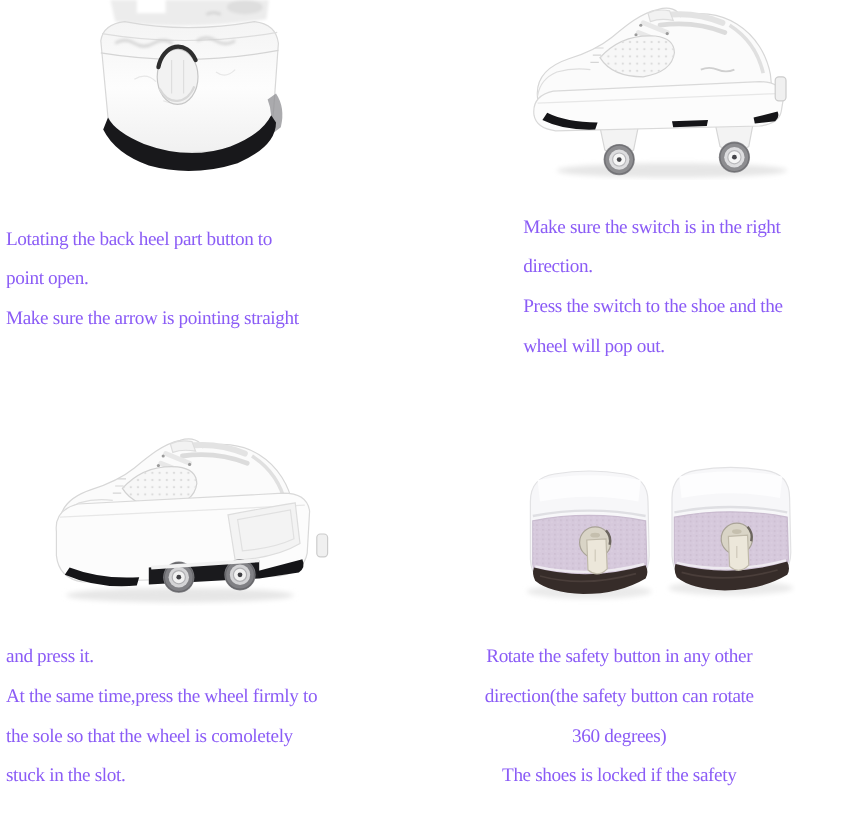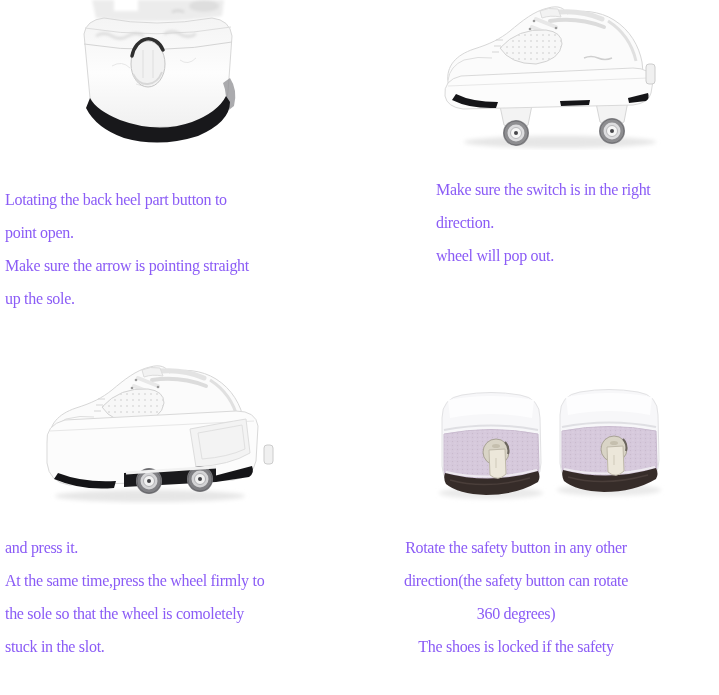--- a/index.html
+++ b/index.html
@@ -212,26 +212,26 @@
     </g>
   </defs>
   <use href="#heelUnit" x="1" y="3"></use>
   <use href="#heelUnit" x="119" y="0"></use>
 </svg>
 
 <div class="txt" style="left:5px;top:183px;">
   <div class="line">Lotating the back heel part button to</div>
   <div class="line">point open.</div>
   <div class="line">Make sure the arrow is pointing straight</div>
-  <div class="line">up the sole.</div>
 </div>
 
 <div class="txt" style="left:436px;top:173px;">
   <div class="line">Make sure the switch is in the right</div>
   <div class="line">direction.</div>
+  <div class="line">Press the switch to the shoe and the</div>
   <div class="line">wheel will pop out.</div>
 </div>
 
 <div class="txt" style="left:5px;top:531px;">
   <div class="line">and press it.</div>
   <div class="line">At the same time,press the wheel firmly to</div>
   <div class="line">the sole so that the wheel is comoletely</div>
   <div class="line">stuck in the slot.</div>
 </div>
 

